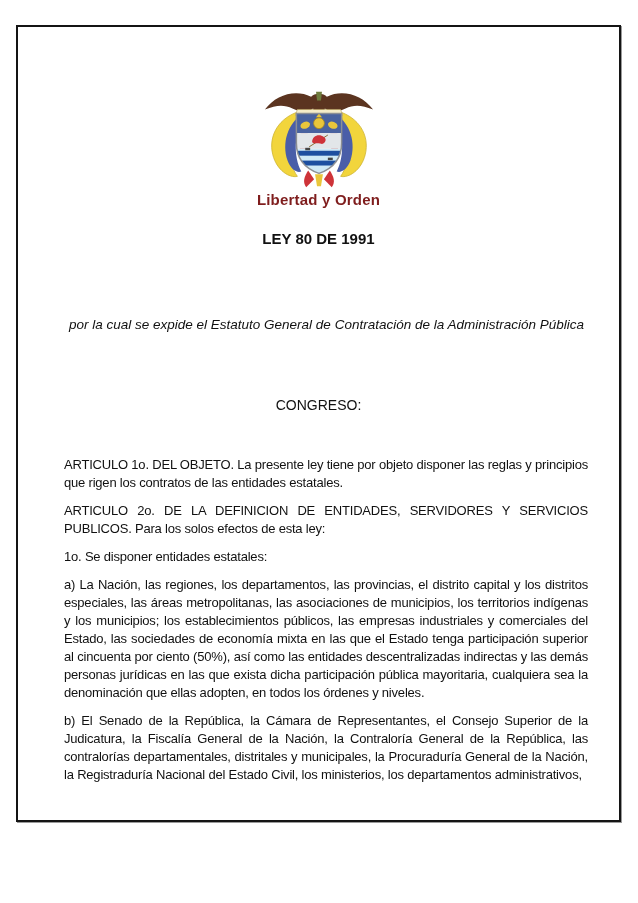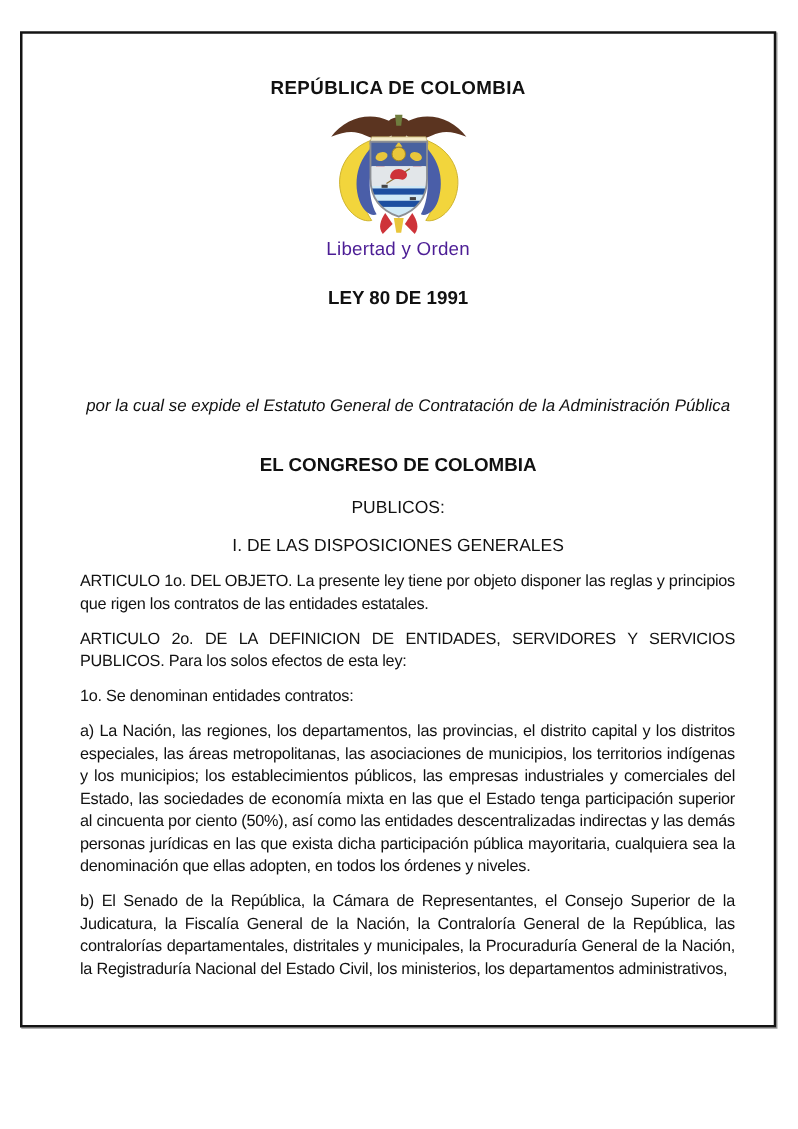--- a/index.html
+++ b/index.html
@@ -24,21 +24,21 @@
   }
   .centered {
     position: absolute;
     left: 0;
     right: 0;
     text-align: center;
     white-space: nowrap;
   }
   .country-title { top: 35px; font-size: 15px; font-weight: bold; letter-spacing: 0.3px; }
   .emblem-wrap   { top: 58px; }
-  .motto         { top: 164px; font-size: 15px; color: #4c1d95; letter-spacing: 0.2px; }
+  .motto         { top: 164px; font-size: 15px; color: #7f1d1d; letter-spacing: 0.2px; font-weight: bold; }
   .law-title     { top: 203px; font-size: 15px; font-weight: bold; }
   .law-date      { top: 222px; font-size: 15px; font-weight: bold; }
   .purpose       { top: 290px; font-size: 13.5px; font-style: italic; margin-left: 16px; }
   .issuer        { top: 337px; font-size: 15px; font-weight: bold; }
   .decree        { top: 370px; font-size: 14px; }
   .section-head  { top: 401px; font-size: 14px; }
   .body-text {
     position: absolute;
     left: 30px;
     top: 429px;
@@ -63,21 +63,20 @@
   .c-gold    { fill: #e9c63b; }
   .c-ship    { fill: #444444; }
   .c-outline { fill: none; stroke: #8c8f94; stroke-width: 1.5px; }
 </style>
 </head>
 <body>
 
 <div class="page">
   <div class="frame">
 
-    <div class="centered country-title">REPÚBLICA DE COLOMBIA</div>
 
     <div class="centered emblem-wrap">
       <svg width="118" height="104" viewBox="0 0 120 104">
         <defs>
           <clipPath id="shieldClip">
             <path d="M37 28 L83 28 L83 58 C83 74 74 84 60 89 C46 84 37 74 37 58 Z"></path>
           </clipPath>
         </defs>
 
         <g>
@@ -128,28 +127,26 @@
       </svg>
     </div>
 
     <div class="centered motto">Libertad y Orden</div>
 
     <div class="centered law-title">LEY 80 DE 1991</div>
 
 
     <div class="centered purpose">por la cual se expide el Estatuto General de Contratación de la Administración Pública</div>
 
-    <div class="centered issuer">EL CONGRESO DE COLOMBIA</div>
 
-    <div class="centered decree">PUBLICOS:</div>
+    <div class="centered decree">CONGRESO:</div>
 
-    <div class="centered section-head">I. DE LAS DISPOSICIONES GENERALES</div>
 
     <div class="body-text">
       <p>ARTICULO 1o. DEL OBJETO. La presente ley tiene por objeto disponer las reglas y principios que rigen los contratos de las entidades estatales.</p>
       <p>ARTICULO 2o. DE LA DEFINICION DE ENTIDADES, SERVIDORES Y SERVICIOS PUBLICOS. Para los solos efectos de esta ley:</p>
-      <p>1o. Se denominan entidades contratos:</p>
+      <p>1o. Se disponer entidades estatales:</p>
       <p>a) La Nación, las regiones, los departamentos, las provincias, el distrito capital y los distritos especiales, las áreas metropolitanas, las asociaciones de municipios, los territorios indígenas y los municipios; los establecimientos públicos, las empresas industriales y comerciales del Estado, las sociedades de economía mixta en las que el Estado tenga participación superior al cincuenta por ciento (50%), así como las entidades descentralizadas indirectas y las demás personas jurídicas en las que exista dicha participación pública mayoritaria, cualquiera sea la denominación que ellas adopten, en todos los órdenes y niveles.</p>
       <p>b) El Senado de la República, la Cámara de Representantes, el Consejo Superior de la Judicatura, la Fiscalía General de la Nación, la Contraloría General de la República, las contralorías departamentales, distritales y municipales, la Procuraduría General de la Nación, la Registraduría Nacional del Estado Civil, los ministerios, los departamentos administrativos,</p>
     </div>
 
   </div>
 </div>
 
 </body></html>

